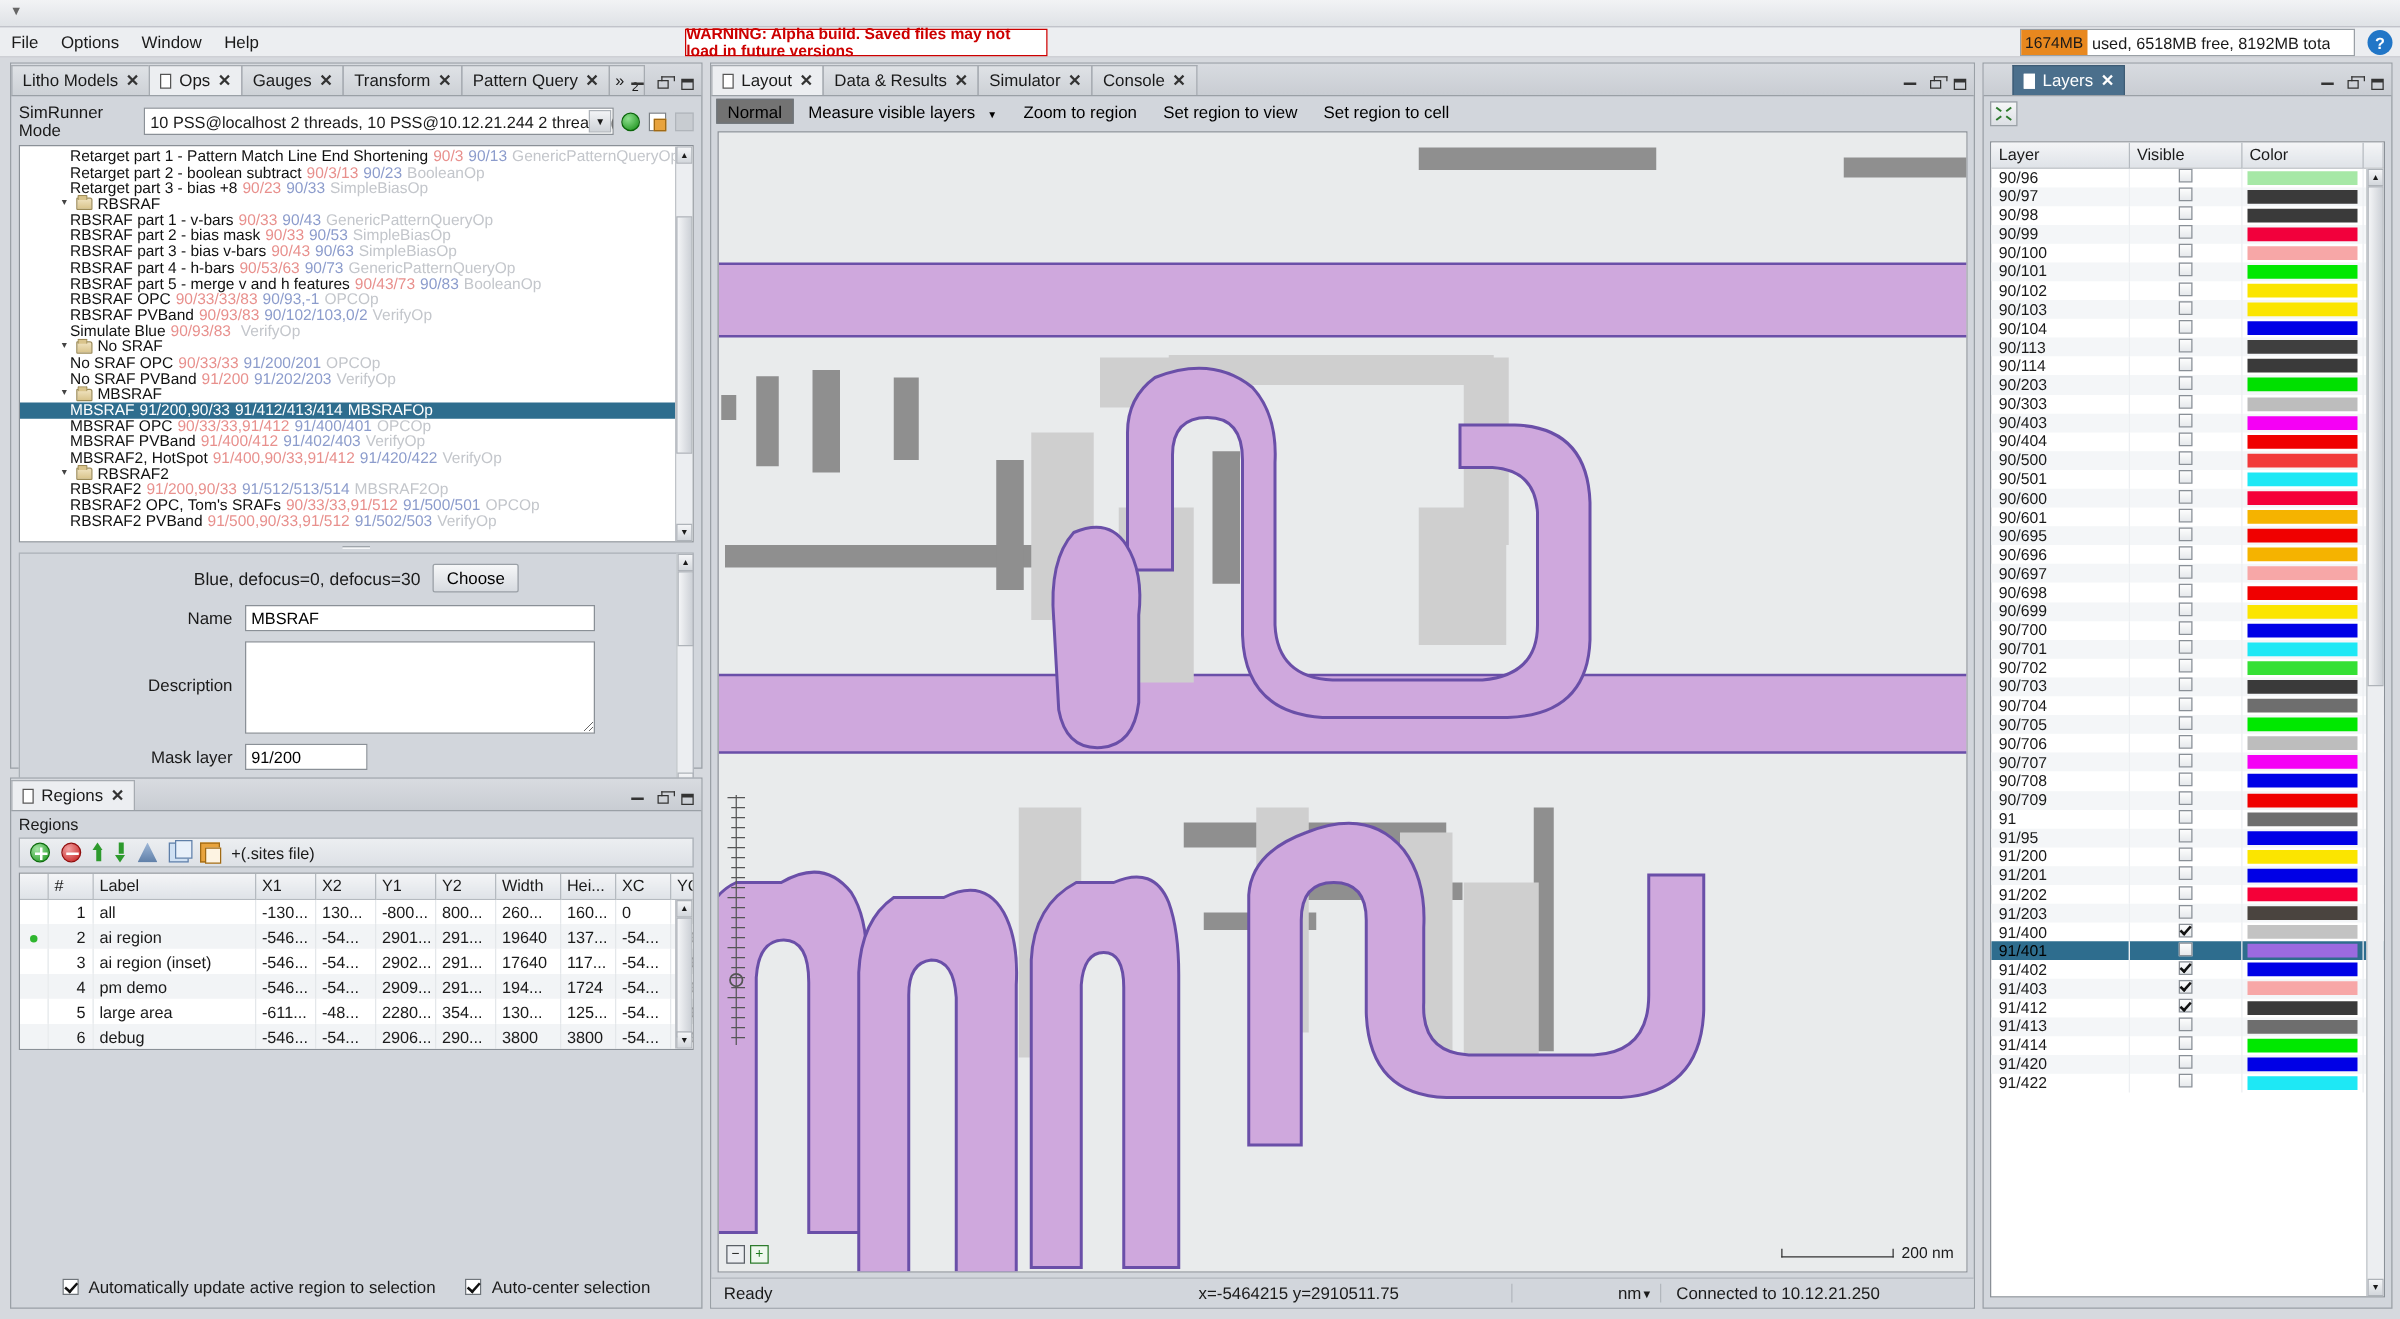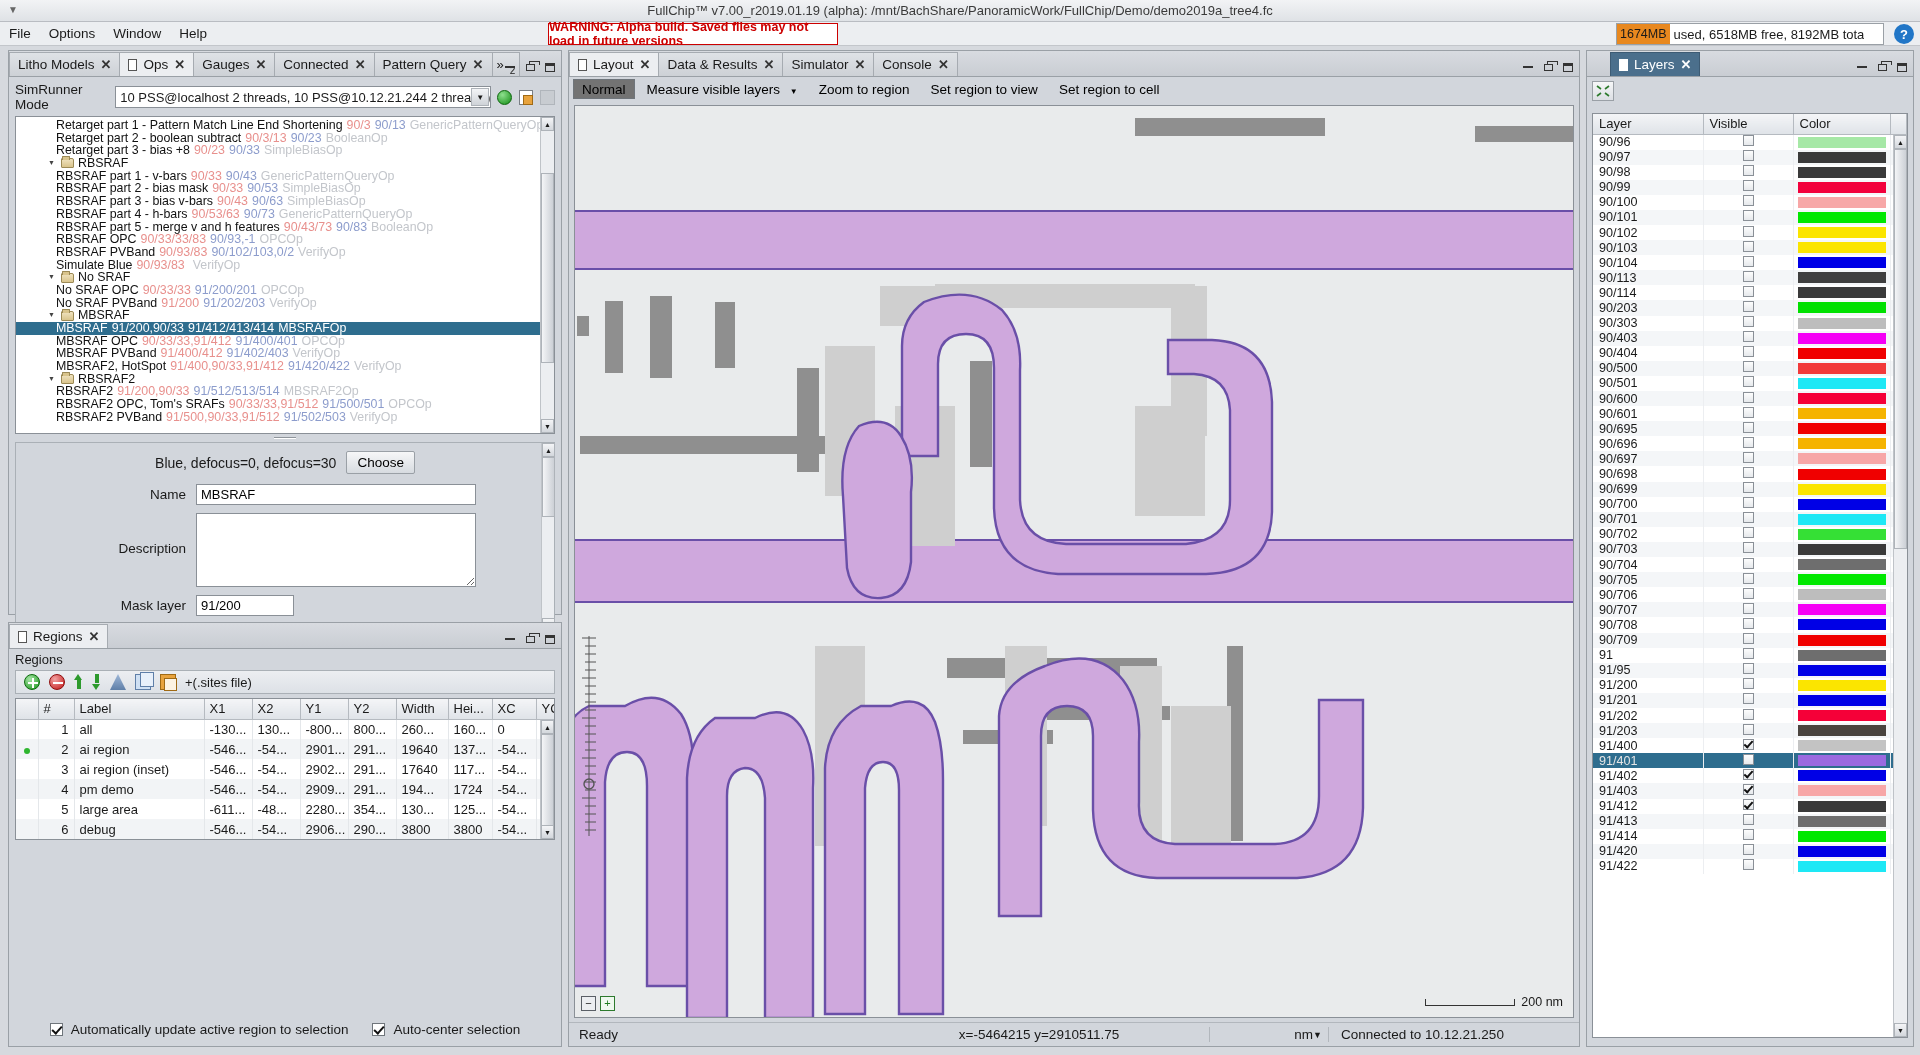--- a/index.html
+++ b/index.html
@@ -177,36 +177,35 @@
   .ltools{ height:28px; display:flex; align-items:center; padding:3px 5px;}
   .fitbtn{ width:22px;height:20px;background:linear-gradient(#f6f7f8,#dcdfe4);border:1px solid #9aa0a6;
     display:flex;align-items:center;justify-content:center;}
   .layertable{ position:absolute; left:5px; right:5px; top:62px; bottom:8px; border:1px solid #8a9097;
      background:#fff; overflow:hidden;}
   table.lt { border-collapse:collapse; width:100%; font-size:13px; table-layout:fixed;}
   table.lt th { background:linear-gradient(#f4f5f7,#dfe3e8); border-right:1px solid #b5bac0;
      border-bottom:1px solid #b5bac0; font-weight:normal; text-align:left; padding:2px 6px; height:20px;}
   table.lt td { padding:0 6px; height:15.1px; font-size:12.6px; border-right:1px solid #eceef1;}
   table.lt tr.alt td { background:#f4f6f8; }
-  table.lt tr.sel td { background:#2e6d8e; color:#e5e5e5; }
+  table.lt tr.sel td { background:#2e6d8e; color:#000000; }
   .lcb { width:11px;height:11px;border:1px solid #8a9097;background:linear-gradient(#fdfdfd,#e6e9ec);
      display:inline-block;position:relative;}
   .lcb.on:after{content:"";position:absolute;left:2.5px;top:-0.5px;width:3px;height:7px;border:solid #111;border-width:0 2px 2px 0;transform:rotate(42deg);}
   .swatch{ display:block; height:11px; width:100%;}
 
   .clip { overflow:hidden; text-overflow:clip; white-space:nowrap; }
 </style>
 </head>
 <body>
 
 <div class="app">
 
   <div class="titlebar">
     <span class="tcaret">▼</span>
-    <span>FullChip™ v7.00_r2019.01.19 (alpha): /mnt/BachShare/PanoramicWork/FullChip/Demo/demo2019a_tree4.fc</span>
   </div>
 
   <div class="menurow">
     <div class="menu-item">File</div>
     <div class="menu-item">Options</div>
     <div class="menu-item">Window</div>
     <div class="menu-item">Help</div>
 
     <div class="warnbox">WARNING: Alpha build. Saved files may not load in future versions</div>
 
@@ -227,21 +226,21 @@
       <div class="tab active">
         <span class="doc"></span>
         <span>Ops</span>
         <span class="x">✕</span>
       </div>
       <div class="tab">
         <span>Gauges</span>
         <span class="x">✕</span>
       </div>
       <div class="tab">
-        <span>Connected</span>
+        <span>Transform</span>
         <span class="x">✕</span>
       </div>
       <div class="tab">
         <span>Pattern Query</span>
         <span class="x">✕</span>
       </div>
       <div class="tab" style="padding:0 4px">
         <span style="font-size:13px">»</span>
         <span style="font-size:10px;align-self:flex-end">2</span>
       </div>

